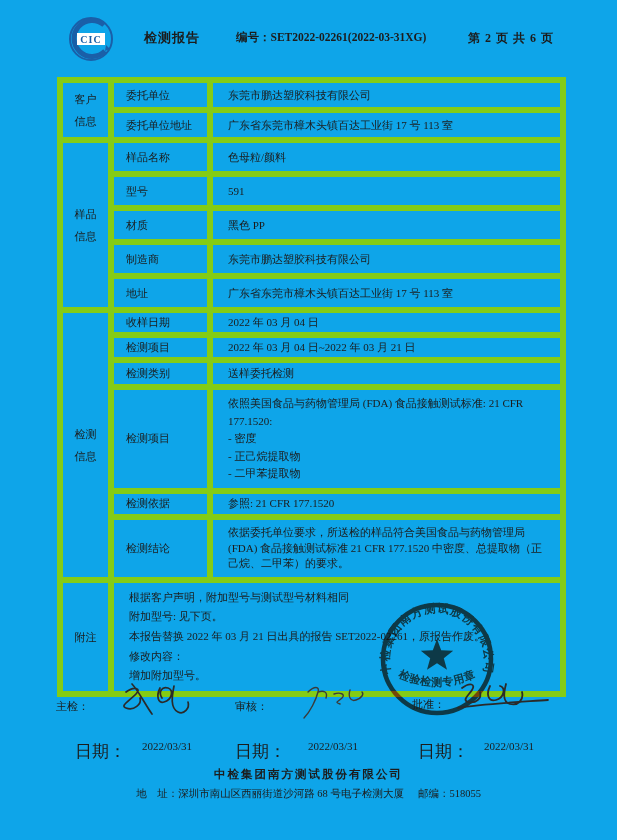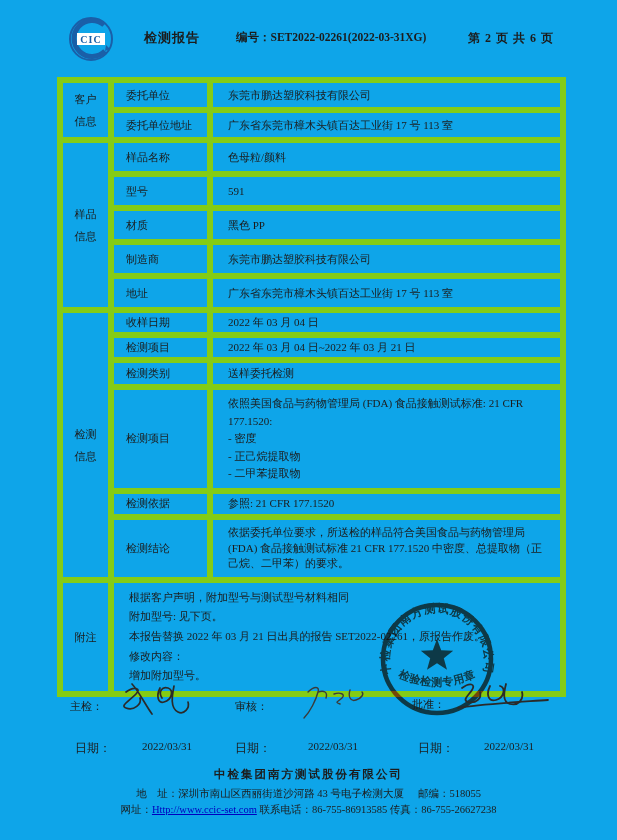--- a/index.html
+++ b/index.html
@@ -33,21 +33,21 @@
   tr.h30 td { height:30px; } tr.h34 td { height:34px; }
   tr.h25 td { height:25px; } tr.h27 td { height:27px; }
   tr.h89 td { height:89px; } tr.h26 td { height:26px; }
   tr.h47 td { height:47px; } tr.h95 td { height:95px;font-family:Liberation Serif, serif; }
   
   .stamp { position:absolute; left:378px; top:600px; width:118px; height:118px;
            mix-blend-mode:multiply; opacity:.92; z-index:5; }
   
   .sig-label { position:absolute; font-size:11px; z-index:6; }
   .sig { position:absolute; z-index:7; }
-  .date-label { position:absolute; font-size:12px; top:740px; }
+  .date-label { position:absolute; font-size:17px; top:740px; }
   .date-val { position:absolute; font-size:11px; top:740px; }
   
   .ft-company { position:absolute; left:0; right:0; top:767px; text-align:center;
                 font-size:11.5px; font-weight:bold; letter-spacing:2px; }
   .ft-line { position:absolute; left:0; right:0; text-align:center; font-size:10.5px; }
   .ft-line2 { top:787px; } .ft-line3 { top:803px; }
   .ft-url { color:#0000bf; text-decoration:underline; }
   .sp { display:inline-block; width:14px; }
 </style>
 </head>
@@ -154,21 +154,21 @@
     <circle cx="59" cy="59" r="54" fill="none" stroke="#df4a3e" stroke-width="4.5"></circle>
     <text font-size="11.5" font-weight="bold" fill="#df4a3e" letter-spacing="1.2" font-family="Liberation Serif, DejaVu Serif, serif">
       <textPath href="#arcTop" startOffset="50%" text-anchor="middle">中检集团南方测试股份有限公司</textPath>
     </text>
     <polygon fill="#df4a3e" points="59,39 63.2,50.2 75.2,50.7 65.8,58.2 69,69.8 59,63.2 49,69.8 52.2,58.2 42.8,50.7 54.8,50.2"></polygon>
     <text font-size="11" font-weight="bold" fill="#df4a3e" letter-spacing="0.5" font-family="Liberation Serif, DejaVu Serif, serif">
       <textPath href="#arcBanner" startOffset="50%" text-anchor="middle">检验检测专用章</textPath>
     </text>
   </svg>
 
-  <div class="sig-label" style="left:70px; top:699px;">主检：</div>
+  <div class="sig-label" style="left:56px; top:699px;">主检：</div>
   <svg class="sig" style="left:112px; top:680px;" width="100" height="42" viewBox="0 0 100 42">
     <g fill="none" stroke="#2a2a2a" stroke-width="1.7" stroke-linecap="round">
       <path d="M14,12 C22,6 30,8 24,14 C16,22 8,26 14,28 C22,31 30,24 28,18 M20,4 C26,10 34,26 40,34"></path>
       <path d="M48,8 C44,16 46,24 52,22 C60,20 62,10 56,8 C50,6 46,12 50,18 M62,6 C60,16 58,28 66,32 C72,35 78,28 76,22"></path>
     </g>
   </svg>
   <div class="sig-label" style="left:235px; top:699px;">审核：</div>
   <svg class="sig" style="left:292px; top:682px;" width="90" height="40" viewBox="0 0 90 40">
     <g fill="none" stroke="#3a3a3a" stroke-width="1.4" stroke-linecap="round">
       <path d="M16,10 C22,4 28,4 26,10 C24,18 18,30 12,36 M26,10 C32,8 36,10 34,16"></path>
@@ -186,21 +186,16 @@
 
   <div class="date-label" style="left:75px;">日期：</div>
   <div class="date-val" style="left:142px;">2022/03/31</div>
   <div class="date-label" style="left:235px;">日期：</div>
   <div class="date-val" style="left:308px;">2022/03/31</div>
   <div class="date-label" style="left:418px;">日期：</div>
   <div class="date-val" style="left:484px;">2022/03/31</div>
 
   <div class="ft-company">中检集团南方测试股份有限公司</div>
   <div class="ft-line ft-line2">
-    <span>地　址：</span><span>深圳市南山区西丽街道沙河路 43 号电子检测大厦</span><span class="sp"></span><span>邮编：</span><span>518055</span>
+    <span>地　址：</span><span>深圳市南山区西丽街道沙河路 68 号电子检测大厦</span><span class="sp"></span><span>邮编：</span><span>518055</span>
   </div>
-  <div class="ft-line ft-line3">
-    <span>网址：</span><a href="#" class="ft-url">Http://www.ccic-set.com</a>
-    <span>联系电话：</span><span>86-755-86913585</span>
-    <span>传真：</span><span>86-755-26627238</span>
-  </div>
 
 </div>
 
 </body></html>

